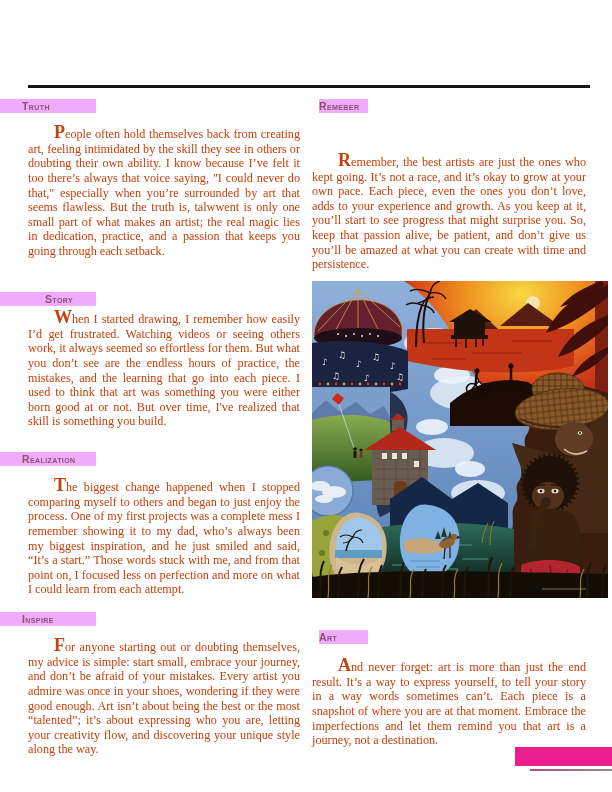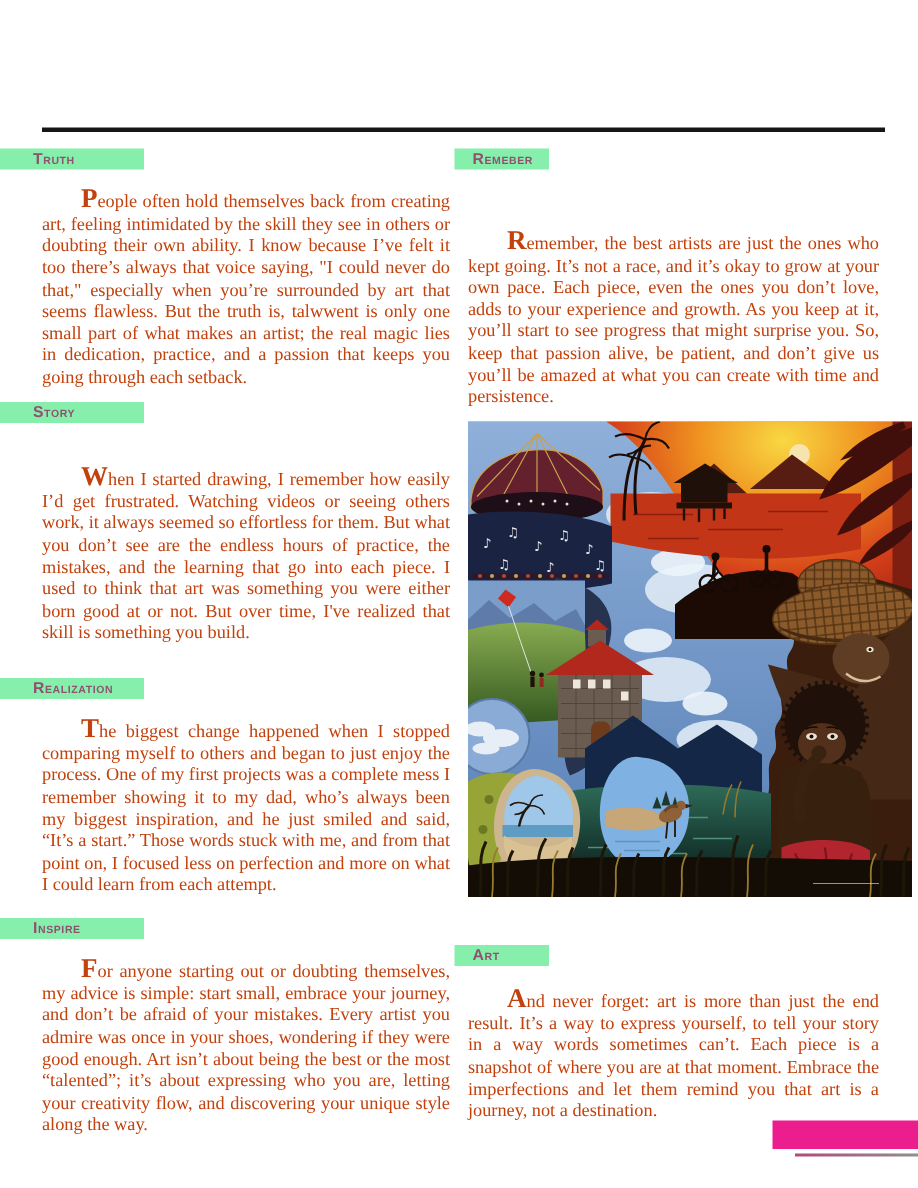--- a/index.html
+++ b/index.html
@@ -5,35 +5,35 @@
   html,body{margin:0;padding:0;background:#ffffff;}
   .page{position:relative;width:612px;height:792px;background:#ffffff;overflow:hidden;
         font-family:"Liberation Serif",serif;}
 
   .page-title{position:absolute;left:0;top:22px;width:612px;text-align:center;
               font-family:"Liberation Serif",serif;font-weight:bold;font-size:47px;
               color:#EC1E8E;letter-spacing:0;}
 
   .divider{position:absolute;left:28px;top:85px;width:562px;height:3px;background:#161616;}
 
-  .bar{position:absolute;height:14px;background:#86efac;display:flex;align-items:center;box-sizing:border-box;}
+  .bar{position:absolute;height:14px;background:#f0abfc;display:flex;align-items:center;box-sizing:border-box;}
   .bar-left{left:0;width:96px;padding-left:22px;}
-  .bar-right{left:303px;width:63px;padding-left:12px;}
+  .bar-right{left:319px;width:49px;padding-left:0;}
   .bar-label{font-family:"Liberation Sans",sans-serif;font-weight:700;font-size:10.5px;
              font-variant:small-caps;letter-spacing:.4px;color:#8E5170;white-space:nowrap;}
 
   .para{position:absolute;font-size:12.2px;line-height:14.6px;text-align:justify;
         color:#c2410c;text-indent:26px;}
   .col-l{left:28px;width:272px;}
   .col-r{left:312px;width:274px;}
   .lead{font-size:18px;font-weight:700;line-height:0;}
 
   #bar-truth{top:99px;}        #para-truth{top:115px;}
   #bar-remeber{top:99px;}      #para-remeber{top:115px;margin-top:40px;}
-  #bar-story{top:268px;}       #para-story{top:300px;}
+  #bar-story{top:292px;justify-content:center;}       #para-story{top:300px;}
   #bar-realization{top:452px;} #para-realization{top:468px;}
   #bar-inspire{top:612px;}     #para-inspire{top:628px;}
   #bar-art{top:614px;margin-top:16px;}         #para-art{top:648px;}
 
   .artwork{position:absolute;left:312px;top:281px;width:296px;height:317px;margin:0;padding:0;}
   .artwork svg{display:block;width:296px;height:317px;}
 
   .accent-block{position:absolute;left:515px;top:747px;width:97px;height:19px;background:#EC1E8E;}
   .accent-shadow{position:absolute;left:530px;top:769px;width:82px;height:2px;
                  background:linear-gradient(to right,#b14b7d,#8f8f8f);}

